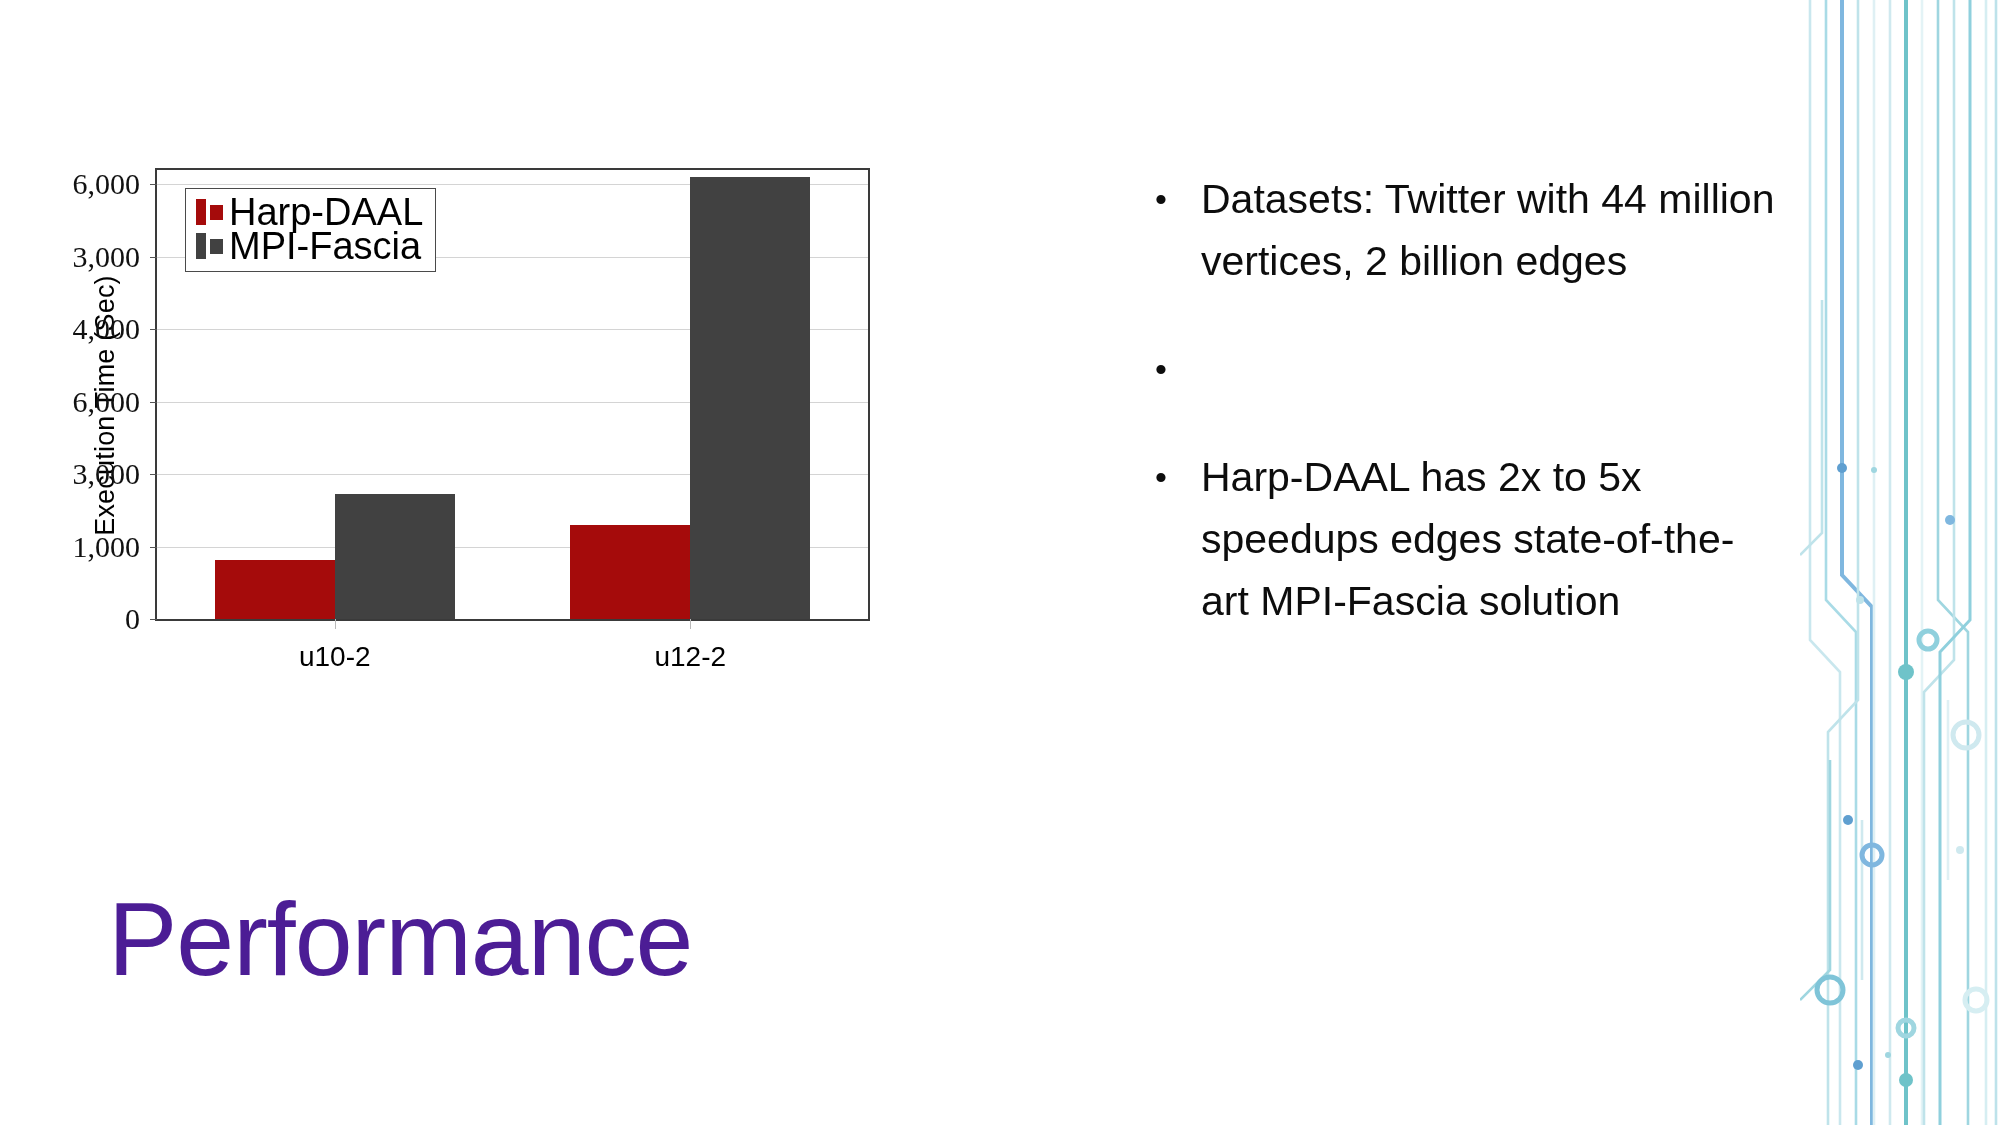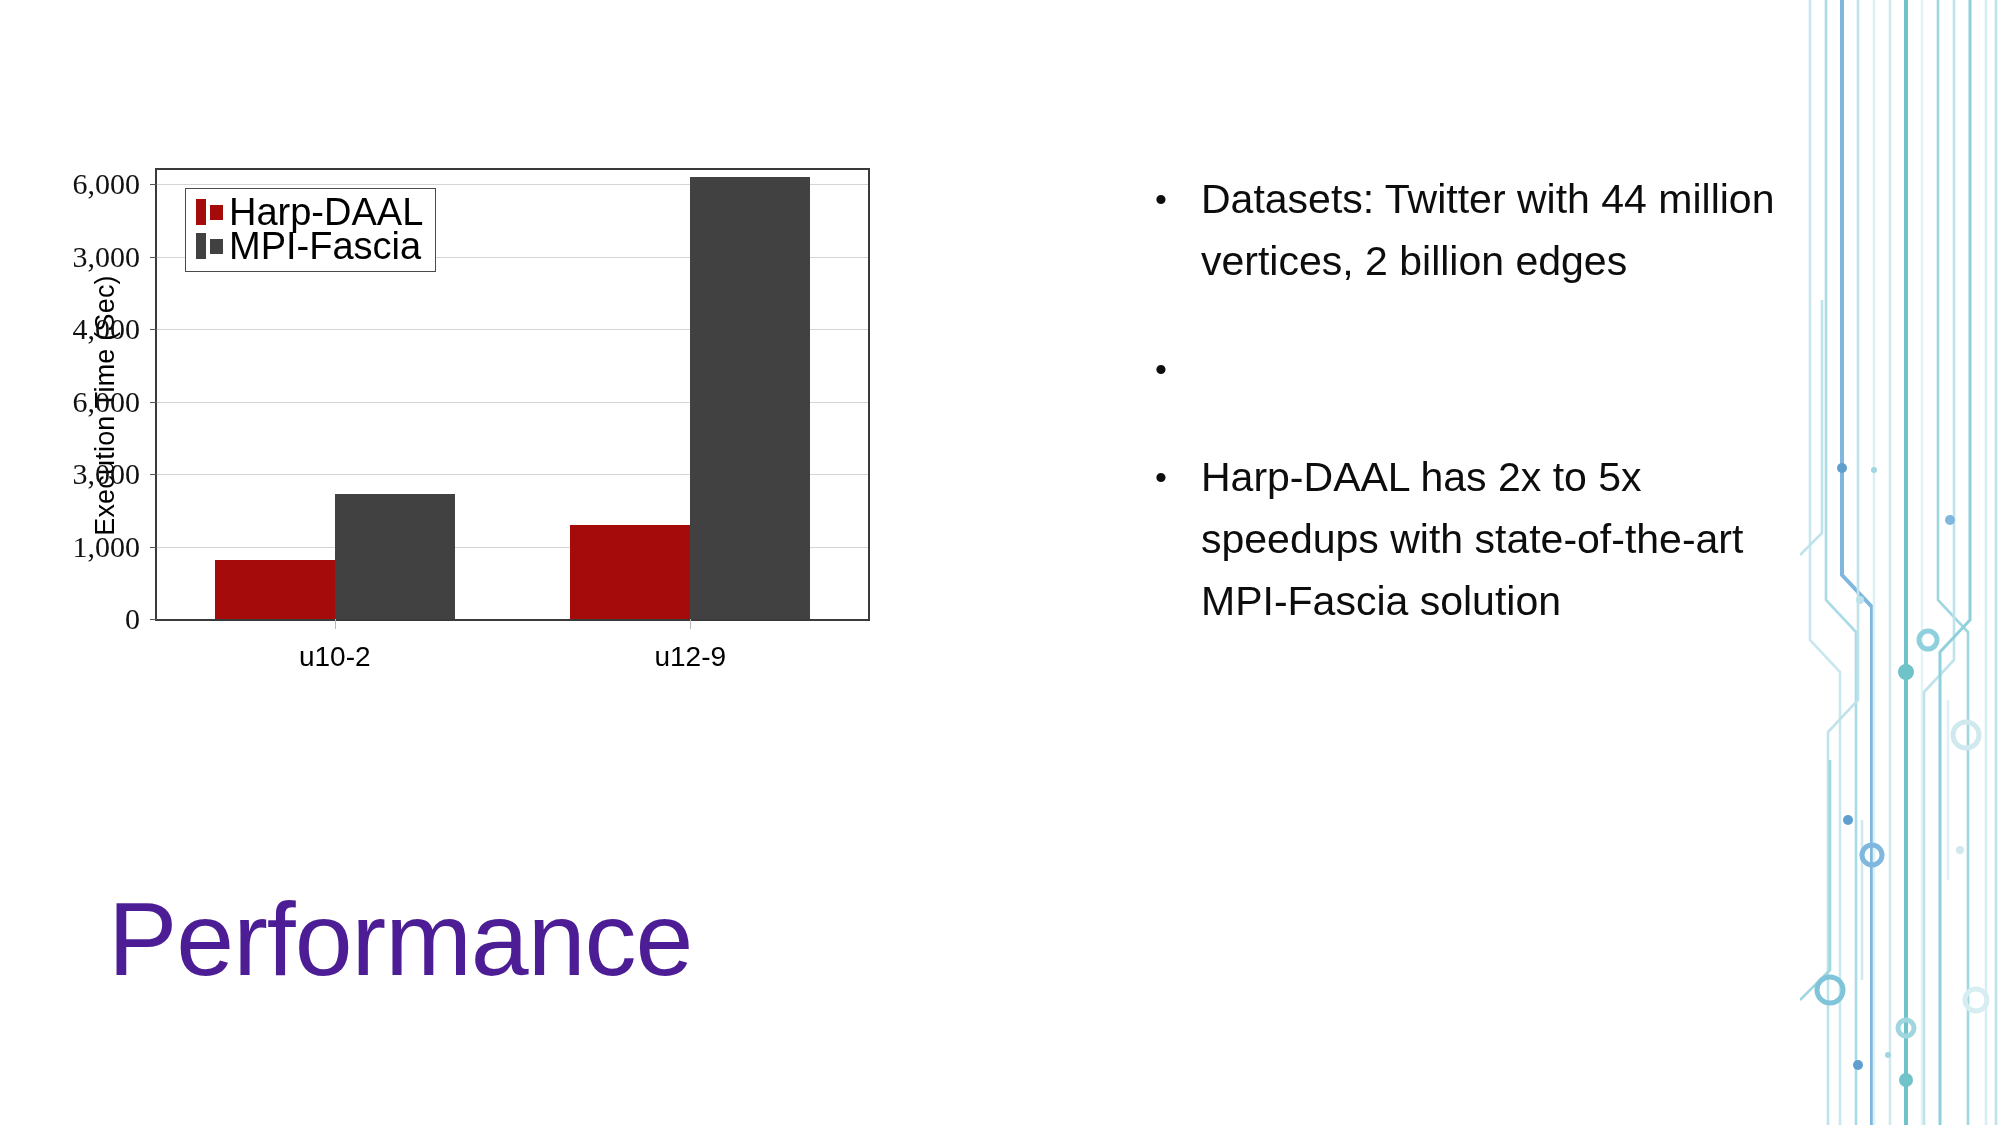--- a/index.html
+++ b/index.html
@@ -118,21 +118,21 @@
       <div class="bars" id="bars">
           <div class="bar red" style="width: 120px; height: 59.3839px; left: 57.75px; background: rgb(165, 11, 11);"></div>
           <div class="bar gray" style="width: 120px; height: 124.561px; left: 177.75px; background: rgb(65, 65, 65);"></div>
           <div class="bar red" style="width: 120px; height: 94.1452px; left: 413.25px; background: rgb(165, 11, 11);"></div>
           <div class="bar gray" style="width: 120px; height: 441.758px; left: 533.25px; background: rgb(65, 65, 65);"></div>
         </div>
       <div id="xcats">
           <div class="xtick" style="left: 177.75px;"></div>
           <div class="xcat" style="left: 177.75px;">u10-2</div>
           <div class="xtick" style="left: 533.25px;"></div>
-          <div class="xcat" style="left: 533.25px;">u12-9</div>
+          <div class="xcat" style="left: 533.25px;">u12-2</div>
         </div>
 
       <div class="legend">
         <div class="legend-row">
           <span class="sw">
             <i class="a red-sw"></i>
               <i class="b red-sw"></i>
           </span>
           <span class="legend-text">Harp-DAAL</span>
         </div>
@@ -150,21 +150,21 @@
   <div class="bullets">
     <div class="bullet">
       <span class="dot">•</span>
       <span class="btxt">Datasets: Twitter with 44 million vertices, 2 billion edges</span>
     </div>
     <div class="bullet">
       <span class="dot">•</span>
     </div>
     <div class="bullet">
       <span class="dot">•</span>
-      <span class="btxt">Harp-DAAL has 2x to 5x speedups with state-of-the-art MPI-Fascia solution</span>
+      <span class="btxt">Harp-DAAL has 2x to 5x speedups edges state-of-the-art MPI-Fascia solution</span>
     </div>
   </div>
 
   <div class="page-title">Performance</div>
 
   <div class="circuit">
     <svg viewBox="0 0 200 1125" preserveAspectRatio="none" aria-hidden="true">
       <g fill="none" stroke-width="2.6">
         <path d="M10 0 V640 L40 672 V1125" stroke="#c9e7ee"></path>
         <path d="M26 0 V600 L56 632 V1125" stroke="#a9dbe6"></path>

